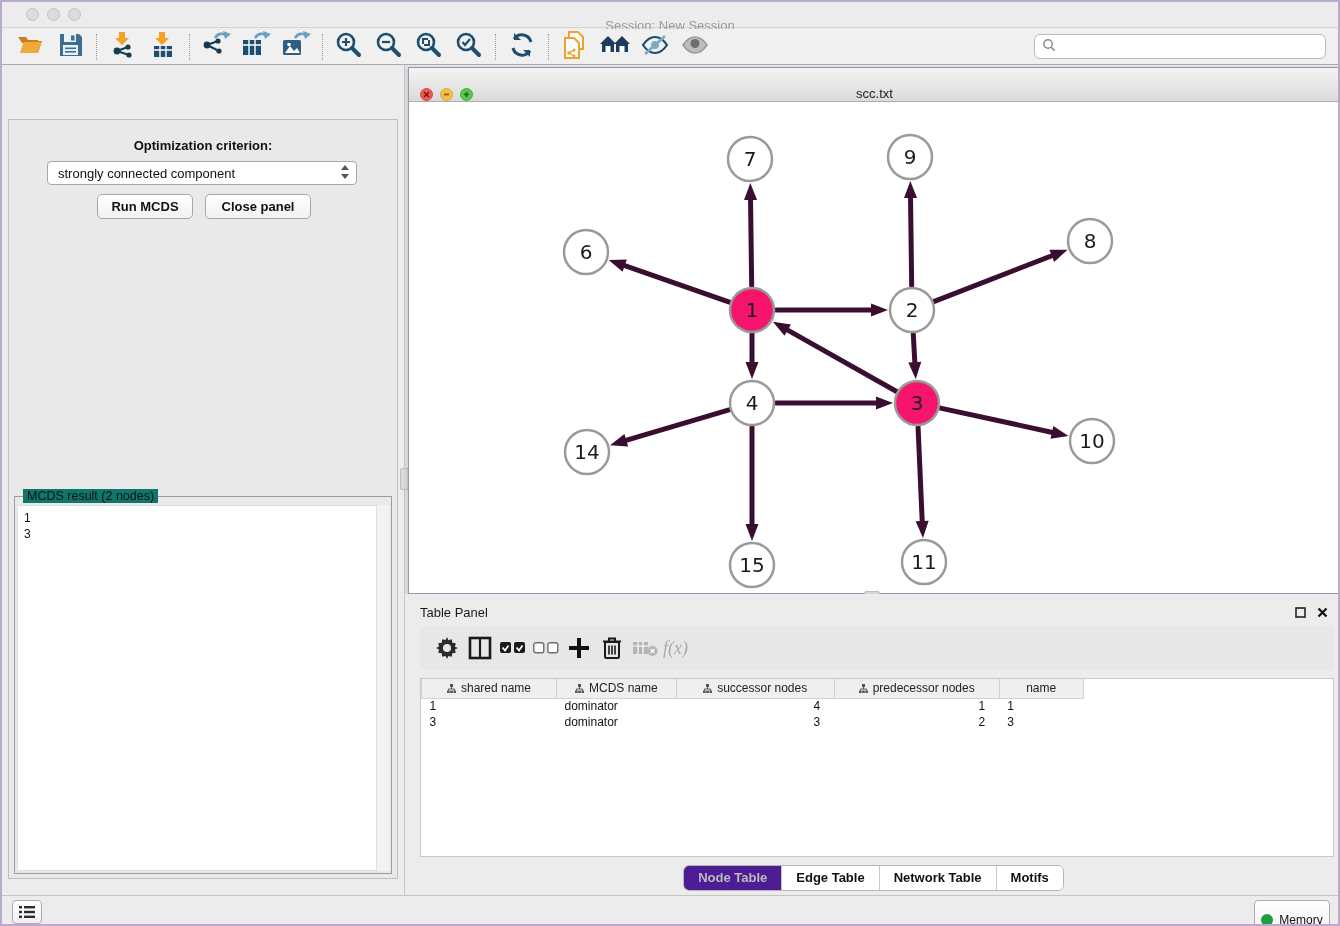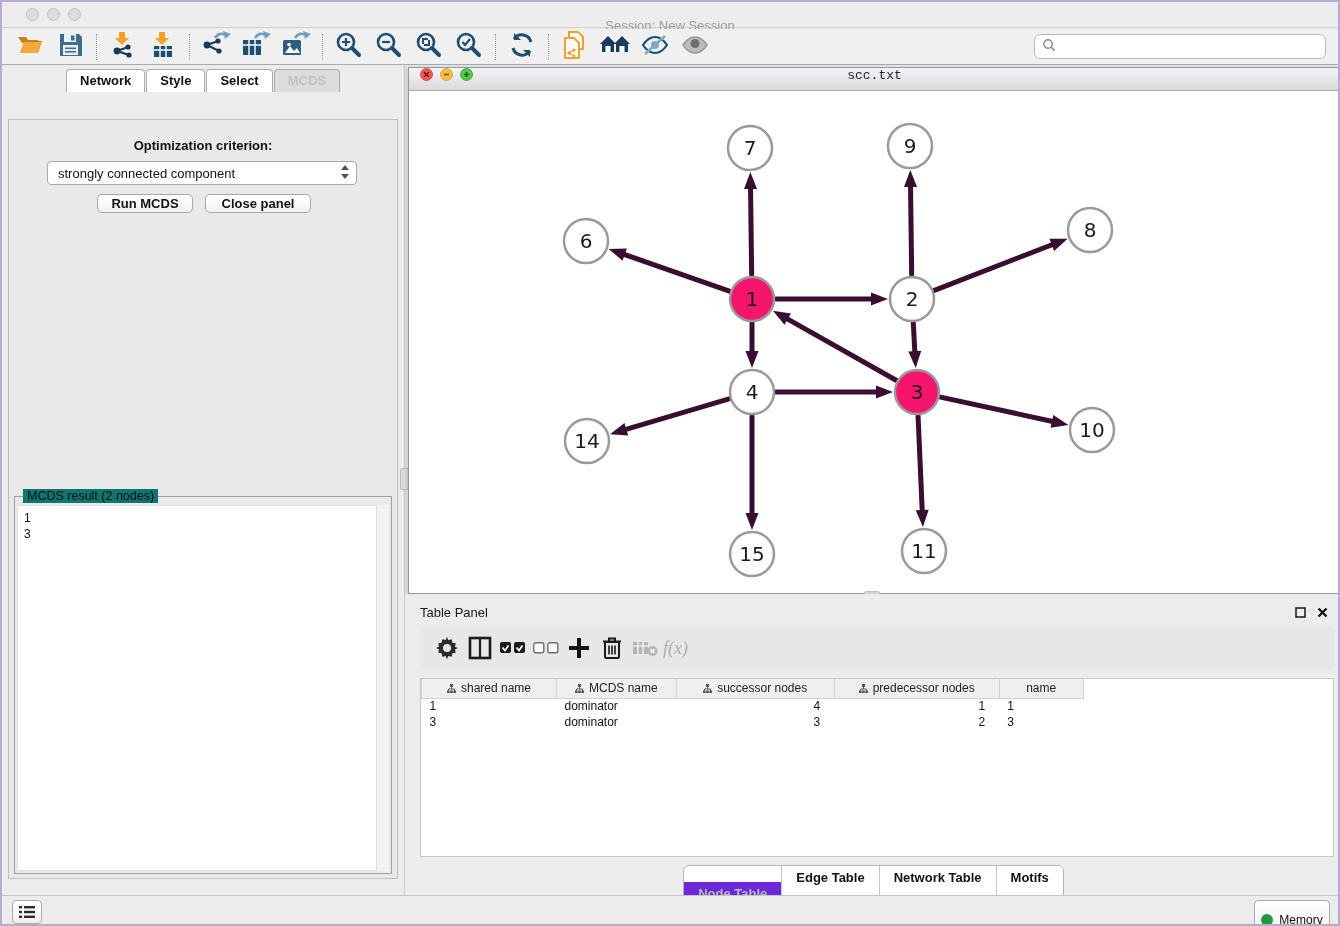--- a/index.html
+++ b/index.html
@@ -33,38 +33,38 @@
   .tabrow { display:flex; justify-content:center; position:relative; z-index:2; margin-top:4px; }
   .tab { background:#fff; border:1px solid #ABABAB; border-bottom:none; padding:3px 13px 4px;
          font-size:13px; font-weight:600; color:#111; border-radius:4px 4px 0 0; margin-right:1px; }
   .tab.active { background:#DCDCDC; color:#C2C2C2; }
   .cp-box { left:6px; top:54px; width:390px; height:760px; background:#E9E9E9; border:1px solid #BFBFBF; }
   .opt-label { width:100%; text-align:center; top:18px; font-size:13px; font-weight:600; color:#111; }
   .dropdown { left:38px; top:41px; width:310px; height:24px; background:#fff; border:1px solid #A8A8A8;
               border-radius:4px; display:flex; align-items:center; padding:0 6px 0 10px; font-size:13px; color:#111; }
   .dropdown .dd-label { flex:1; }
   .btn { background:linear-gradient(#FFFFFF,#F1F1F1); border:1px solid #A8A8A8; border-radius:5px;
-         height:19px; font-size:13px; font-weight:600; color:#111; display:flex; align-items:center;
+         height:25px; font-size:13px; font-weight:600; color:#111; display:flex; align-items:center;
          justify-content:center; }
   .groupbox { left:5px; top:376px; width:378px; height:378px; border:1px solid #9E9E9E; background:#E9E9E9; }
   .groupbox .legend { position:absolute; top:-8px; left:8px; background:#0f766e; padding:0 4px;
                       font-size:12.5px; color:#111; }
   .groupbox .inner { position:absolute; left:2px; right:2px; top:8px; bottom:2px; background:#fff;
                      border:1px solid #E0E0E0; font-size:12px; color:#111; padding:4px 0 0 6px; line-height:16px; }
   .groupbox .sbar { position:absolute; right:2px; top:8px; bottom:2px; width:13px; background:#F3F3F3;
                     border-left:1px solid #DEDEDE; }
   .v-divider { left:402px; top:63px; width:3px; height:830px; background:#E2E2E2;
                border-left:1px solid #C9C9C9; }
   .v-grip { left:398px; top:466px; width:9px; height:22px; background:#DADADA; border:1px solid #BDBDBD; border-radius:2px; }
 
   
   .net-window { left:406px; top:65px; width:933px; height:527px; background:#fff;
                 border:1px solid #8E9AB3; box-shadow:0 1px 4px rgba(0,0,0,.25); }
-  .net-title { height:23px; background:linear-gradient(#F4F4F4,#DADADA); border-bottom:1px solid #ADADAD;
-               position:relative; display:flex; align-items:flex-start;font-family:Liberation Mono, monospace; }
+  .net-title { height:34px; background:linear-gradient(#F4F4F4,#DADADA); border-bottom:1px solid #ADADAD;
+               position:relative; display:flex; align-items:flex-end; }
   .net-title .ttl { position:absolute; width:100%; text-align:center; font-size:13px; color:#222; }
   .light { width:13px; height:13px; border-radius:50%; display:flex; align-items:center; justify-content:center; }
   .h-grip { left:862px; top:589px; width:16px; height:6px; background:#D6D6D6; border:1px solid #BDBDBD; border-radius:2px; }
 
   
   .table-panel { left:403px; top:592px; width:937px; height:301px; background:#ECECEC; padding-top:4px; }
   .tp-toolbar { left:15px; top:32px; width:914px; height:44px; background:#E7E7E7; border-radius:4px;
                 display:flex; align-items:center; padding-left:12px; gap:3px; }
   .tp-btn { width:30px; height:30px; display:flex; align-items:center; justify-content:center; }
   .fx { font-family:"Liberation Serif", serif; font-style:italic; font-size:18px; color:#ABABAB; }
@@ -73,21 +73,21 @@
   .dtable th { background:#EFEFEF; border:1px solid #D2D2D2; border-top:none; font-size:12px; font-weight:400;
                color:#222; height:19px; padding:0 18px; white-space:nowrap; }
   .dtable th .hwrap { display:flex; align-items:center; justify-content:center; gap:5px; }
   .dtable td { font-size:12px; color:#111; height:16px; padding:0 8px; white-space:nowrap; }
   .dtable td.r { text-align:right; padding-right:14px; }
   .tp-tabs { position:absolute; left:0; right:0; top:271px; display:flex; justify-content:center; }
   .seg { display:flex; border:1px solid #B5B5B5; border-radius:6px; overflow:hidden; background:#fff; }
   .seg .stab { padding:4px 14px 5px; font-size:13px; font-weight:600; color:#111; background:#fff;
                border-left:1px solid #C6C6C6; }
   .seg .stab:first-child { border-left:none; }
-  .seg .stab.active { background:#6d28d9; color:#BBBBBB;margin-top:16px; }
+  .seg .stab.active { background:#4c1d95; color:#BBBBBB; }
 
   
   .statusbar { left:0; top:893px; width:1336px; height:31px; background:#ECECEC; border-top:1px solid #C4C4C4; }
   .sq-btn { position:absolute; background:linear-gradient(#FFFFFF,#F0F0F0); border:1px solid #ABABAB;
             border-radius:4px; display:flex; align-items:center; justify-content:center; }
   .memdot { width:12px; height:12px; border-radius:50%; background:#1F9D3C; margin-right:6px; }
   .memlbl { font-size:12px; color:#111; }
 </style>
 </head>
 <body>
@@ -271,26 +271,20 @@
       <svg width="14" height="14" viewBox="0 0 14 14">
           <circle cx="6" cy="6" r="4.2" fill="none" stroke="#8A8A8A" stroke-width="1.4"></circle>
           <path d="M9.2 9.2l3.4 3.4" stroke="#8A8A8A" stroke-width="1.6"></path>
         </svg>
     </span>
     <input value="" placeholder="" style="">
   </div>
 </div>
 
 <div class="abs control-panel">
-  <div class="tabrow">
-    <div class="tab">Network</div>
-    <div class="tab">Style</div>
-    <div class="tab">Select</div>
-    <div class="tab active">MCDS</div>
-  </div>
   <div class="abs cp-box">
     <div class="abs opt-label">Optimization criterion:</div>
     <div class="abs dropdown">
       <span class="dd-label">strongly connected component</span>
       <span>
         <svg width="10" height="16" viewBox="0 0 10 16">
             <path d="M5 1l4 5H1z" fill="#555"></path>
             <path d="M5 15l4-5H1z" fill="#555"></path>
           </svg>
       </span>

